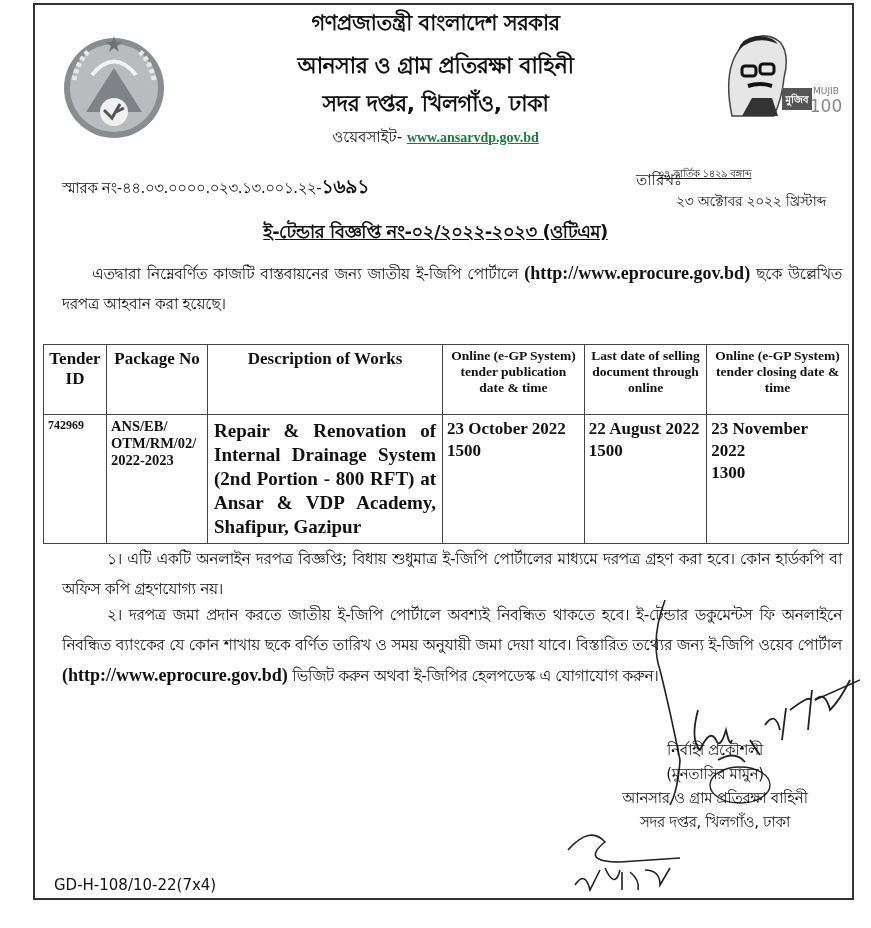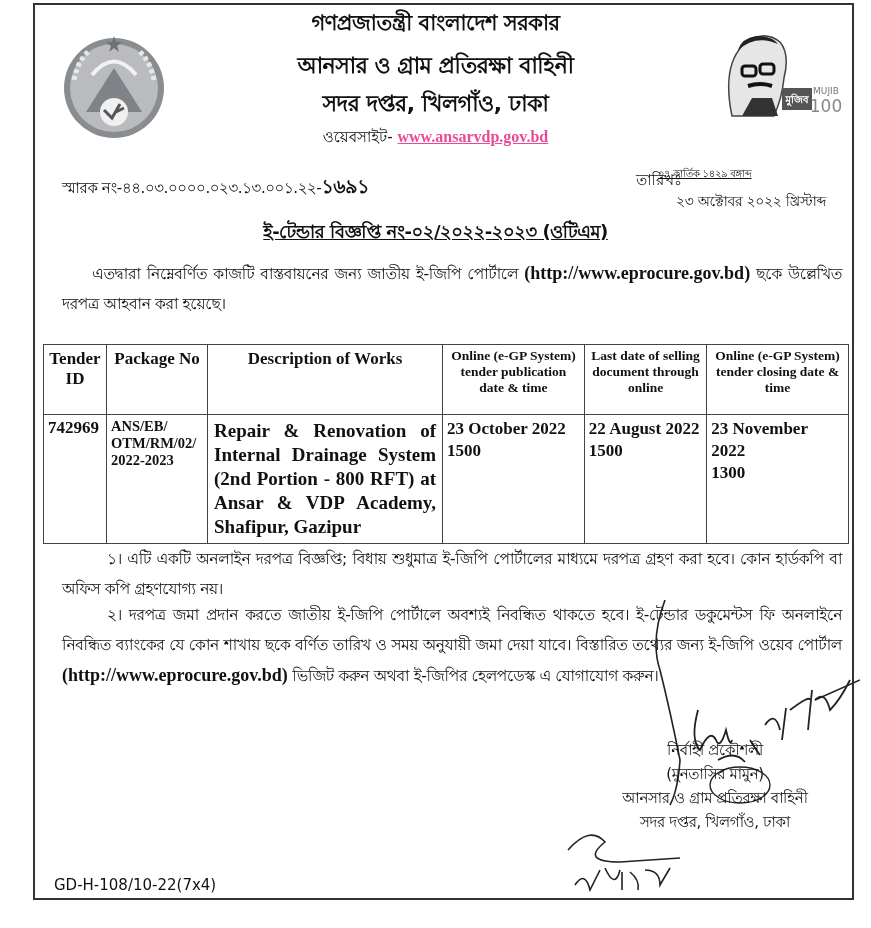--- a/index.html
+++ b/index.html
@@ -4,42 +4,42 @@
 <style>
   html, body { margin:0; padding:0; background:#ffffff; }
   body { width:871px; height:928px; position:relative; overflow:hidden; font-family:"Liberation Serif", serif; color:#111; }
   .frame { position:absolute; left:33px; top:3px; width:821px; height:897px; border:2px solid #333; box-sizing:border-box; }
   .abs { position:absolute; }
   .center { text-align:center; }
   .hdr1 { left:200px; width:471px; top:7px; font-size:21px; font-weight:bold; font-family:"DejaVu Sans", sans-serif; letter-spacing:-0.5px; }
   .hdr2 { left:200px; width:471px; top:48px; font-size:22px; font-weight:bold; font-family:"DejaVu Sans", sans-serif; letter-spacing:-0.5px; }
   .hdr3 { left:200px; width:471px; top:86px; font-size:22px; font-weight:bold; font-family:"DejaVu Sans", sans-serif; letter-spacing:-0.5px; }
   .hdr4 { left:200px; width:471px; top:125px; font-size:15px; font-family:"DejaVu Sans", sans-serif; }
-  .hdr4 a { font-family:"Liberation Serif", serif; font-size:16px; font-weight:bold; color:#ec4899; text-decoration:underline; }
+  .hdr4 a { font-family:"Liberation Serif", serif; font-size:14px; font-weight:bold; color:#15803d; text-decoration:underline; }
   .logo-left { left:62px; top:30px; width:104px; height:112px; }
   .logo-right { left:712px; top:28px; width:130px; height:92px; }
   .memo { left:62px; top:172px; font-size:15px; font-family:"DejaVu Sans", sans-serif; letter-spacing:-0.4px; }
   .memo b { font-size:19px; }
   .date-label { left:636px; top:168px; font-size:15px; font-family:"DejaVu Sans", sans-serif; }
   .date1 { left:658px; top:166px; font-size:10px; font-family:"DejaVu Sans", sans-serif; text-decoration:underline; letter-spacing:-0.3px; }
   .date2 { left:676px; top:190px; font-size:14px; font-family:"DejaVu Sans", sans-serif; letter-spacing:-0.3px; }
   .title { left:150px; width:571px; top:218px; font-size:18px; font-weight:bold; font-family:"DejaVu Sans", sans-serif; letter-spacing:-0.5px; }
   .title span { text-decoration:underline; }
   .para { left:62px; width:780px; font-size:15.5px; font-family:"DejaVu Sans", sans-serif; line-height:30px; text-align:justify; letter-spacing:-0.4px; }
   .para .latin { font-family:"Liberation Serif", serif; font-size:18px; font-weight:bold; letter-spacing:0; }
   .p-intro { top:258px; text-indent:30px; }
   .p-note1 { top:544px; text-indent:45px; }
   .p-note2 { top:600px; text-indent:45px; }
   table.tender { position:absolute; left:43px; top:344px; width:806px; border-collapse:collapse; font-family:"Liberation Serif", serif; }
   table.tender th, table.tender td { border:1.5px solid #444; vertical-align:top; padding:3px 4px; font-weight:bold; }
   table.tender th { height:62px; font-size:15px; line-height:17px; }
   table.tender th.big { font-size:17px; line-height:20px; padding-top:4px; }
   table.tender th.small { font-size:13.5px; line-height:16px; }
   table.tender td { height:112px; }
-  td.id { font-size:17px; width:54px;margin-top:41px; }
+  td.id { font-size:12px; width:54px;margin-top:41px; }
   td.pkg { font-size:14.5px; line-height:17px; width:92px; }
   td.desc { font-size:19px; line-height:24px; text-align:justify !important; width:222px; padding:4px 6px !important;margin-left:43px; }
   td.date { font-size:17px; line-height:22px; }
   .sig-block { left:590px; width:250px; top:738px; font-size:15px; font-family:"DejaVu Sans", sans-serif; line-height:24px; text-align:right; letter-spacing:-0.4px; }
   .sig-block div { text-align:center; }
   .sig-svg { left:560px; top:600px; width:300px; height:300px; }
   .code { left:54px; top:876px; font-size:15px; font-family:"DejaVu Sans", sans-serif; }
 </style>
 </head>
 <body>

